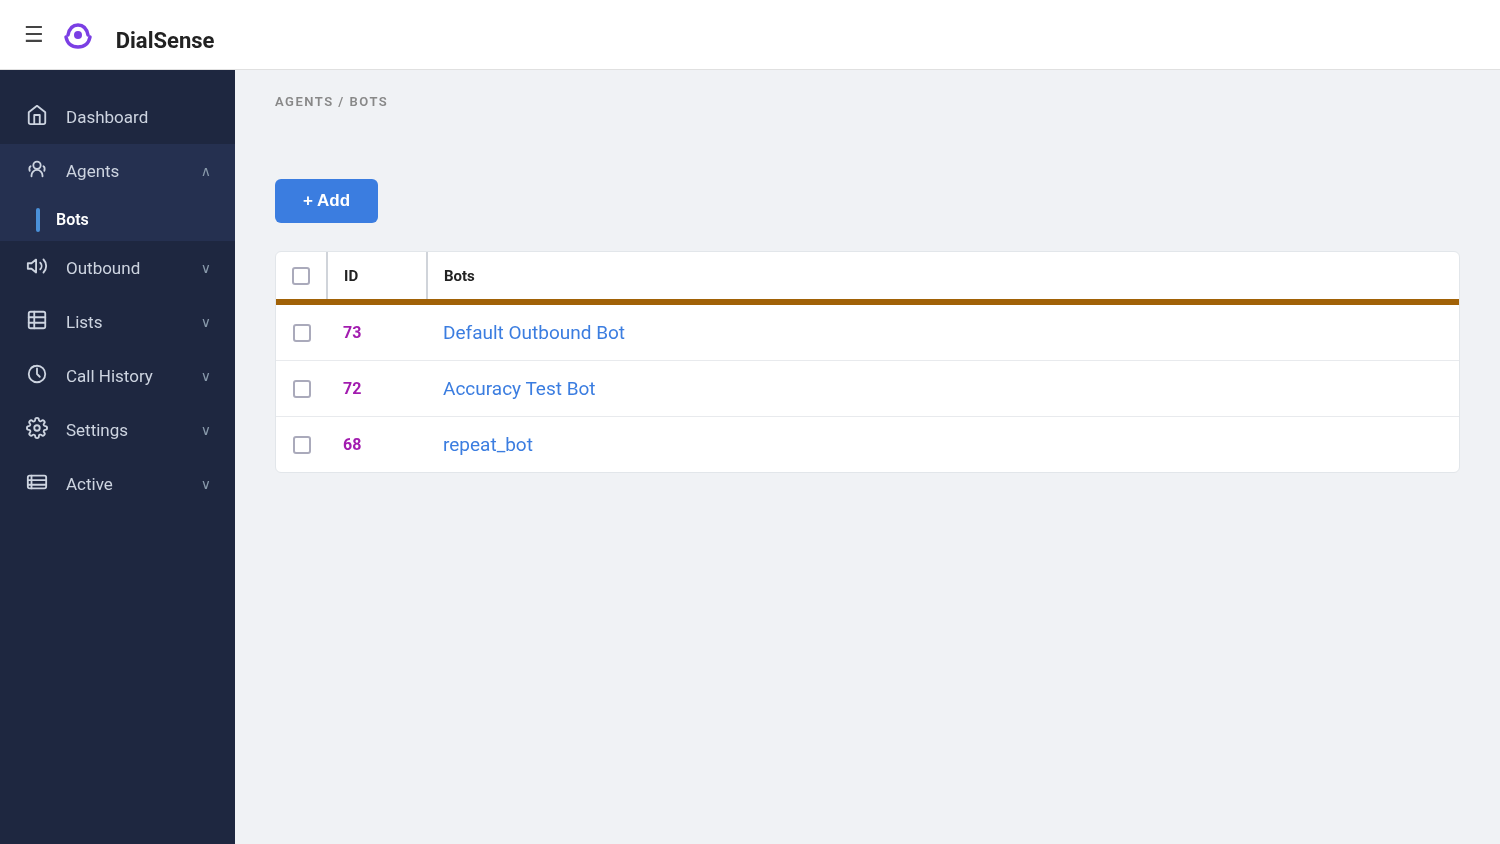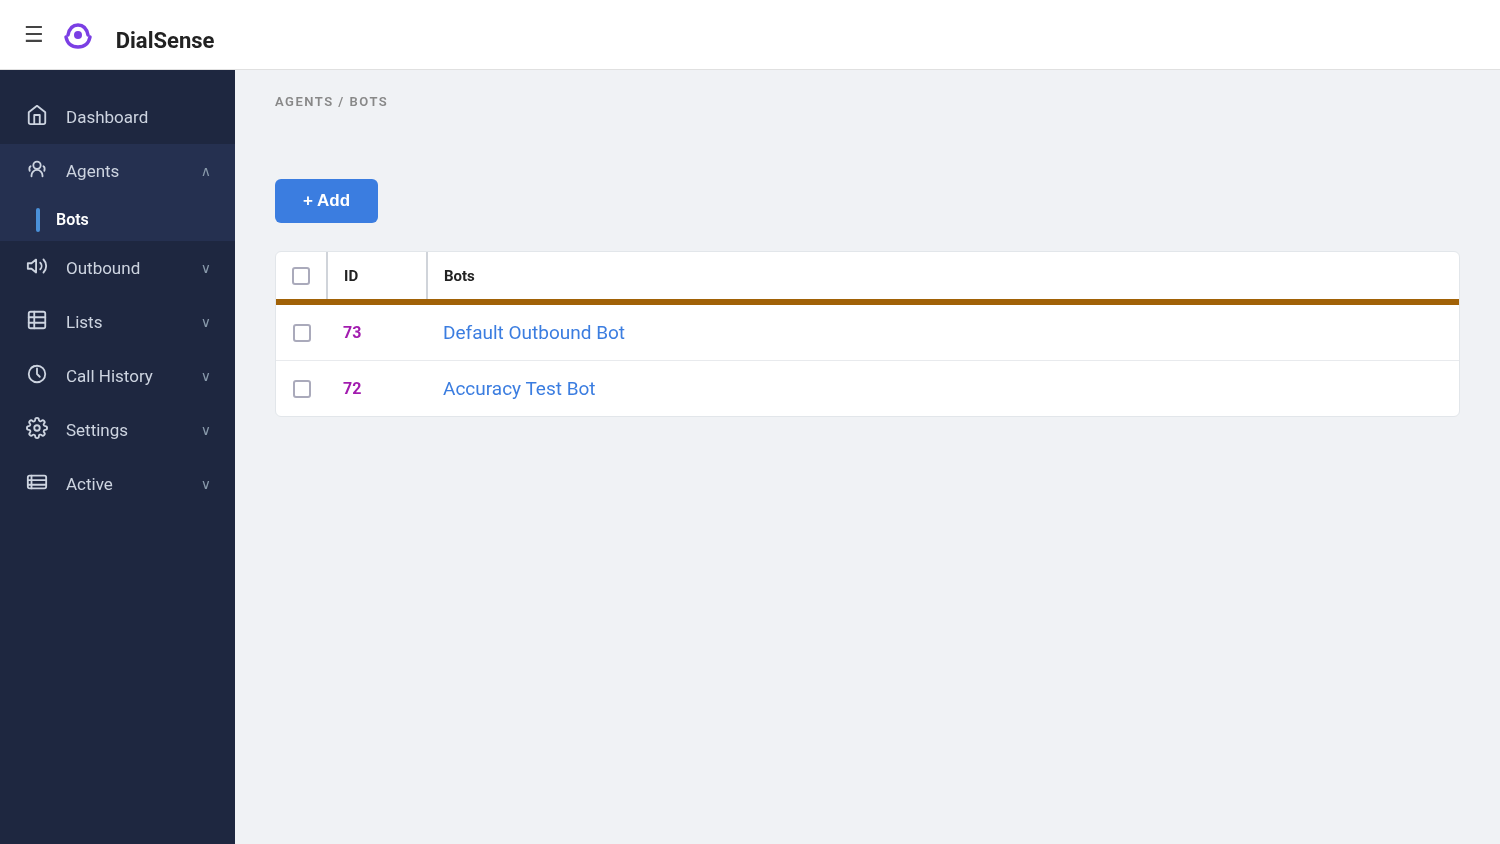--- a/index.html
+++ b/index.html
@@ -364,18 +364,23 @@
         <tr>
               <td class="col-checkbox"><span class="custom-checkbox"></span></td>
               <td class="col-id">73</td>
               <td class="col-name"><a class="name-link" href="#">Default Outbound Bot</a></td>
             </tr>
             <tr>
               <td class="col-checkbox"><span class="custom-checkbox"></span></td>
               <td class="col-id">72</td>
               <td class="col-name"><a class="name-link" href="#">Accuracy Test Bot</a></td>
             </tr>
+            <tr>
+              <td class="col-checkbox"><span class="custom-checkbox"></span></td>
+              <td class="col-id">68</td>
+              <td class="col-name"><a class="name-link" href="#">repeat_bot</a></td>
+            </tr>
           </tbody>
       </table>
     </div>
 
   </main>
 </div>
 
 </body></html>

